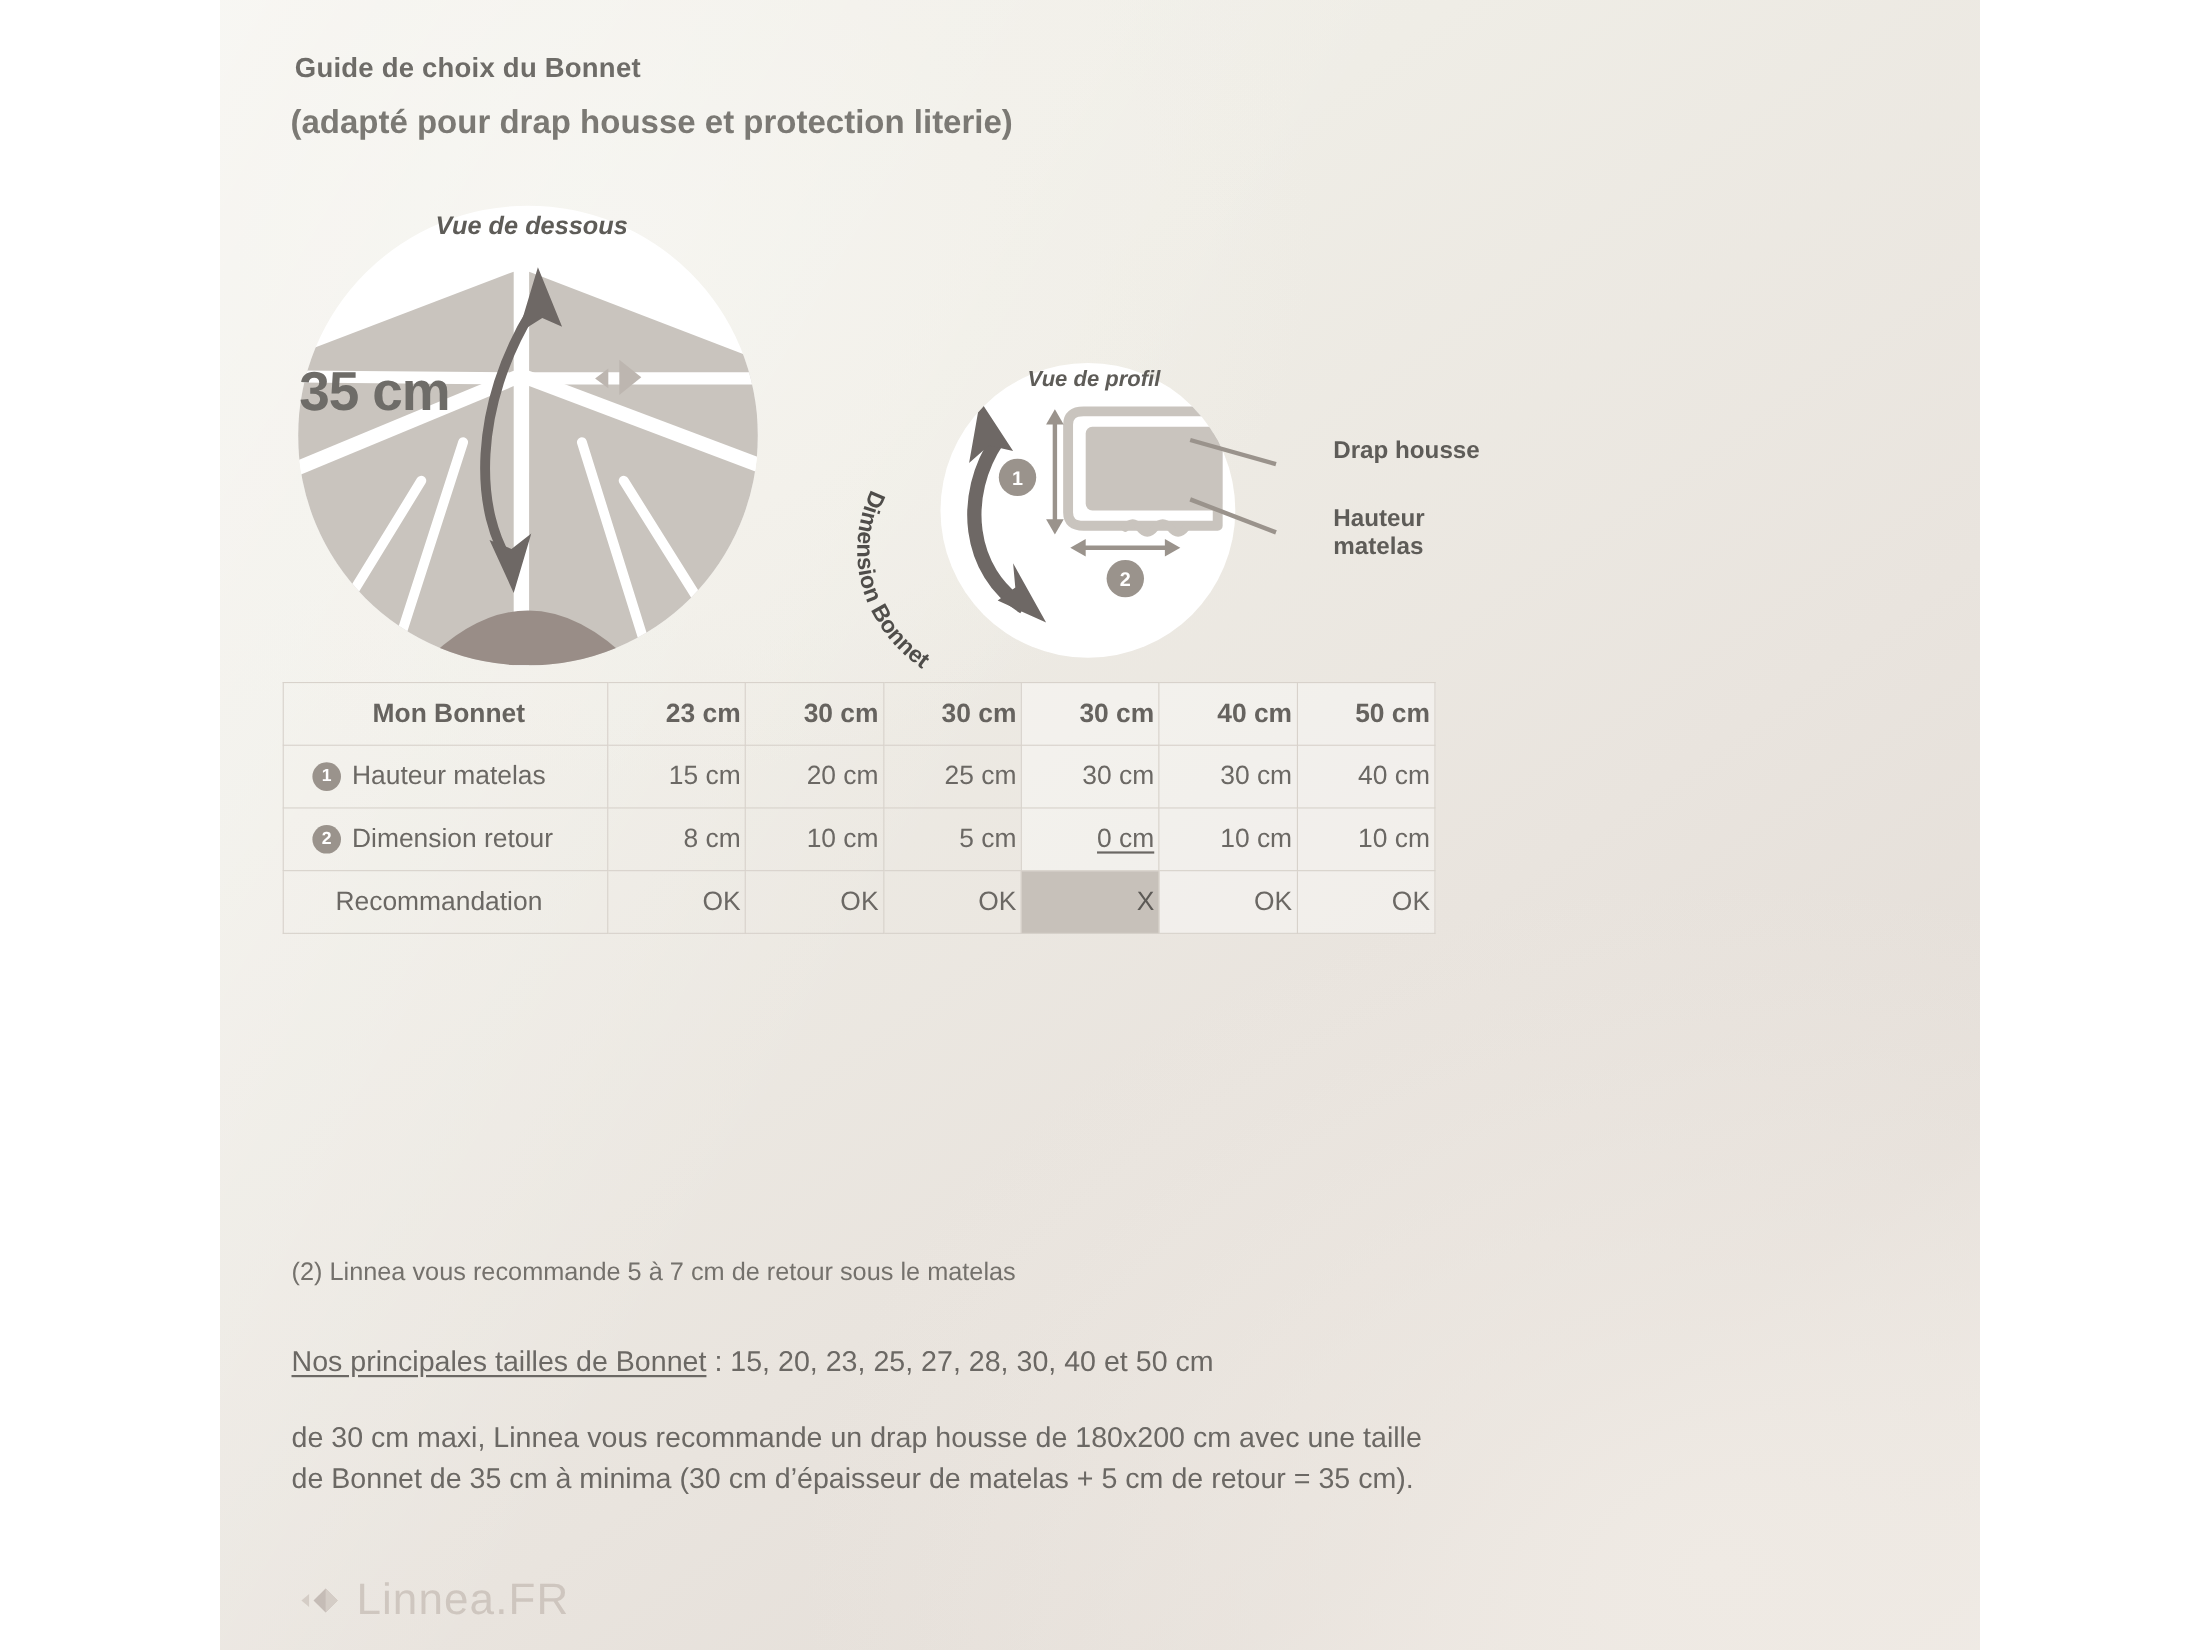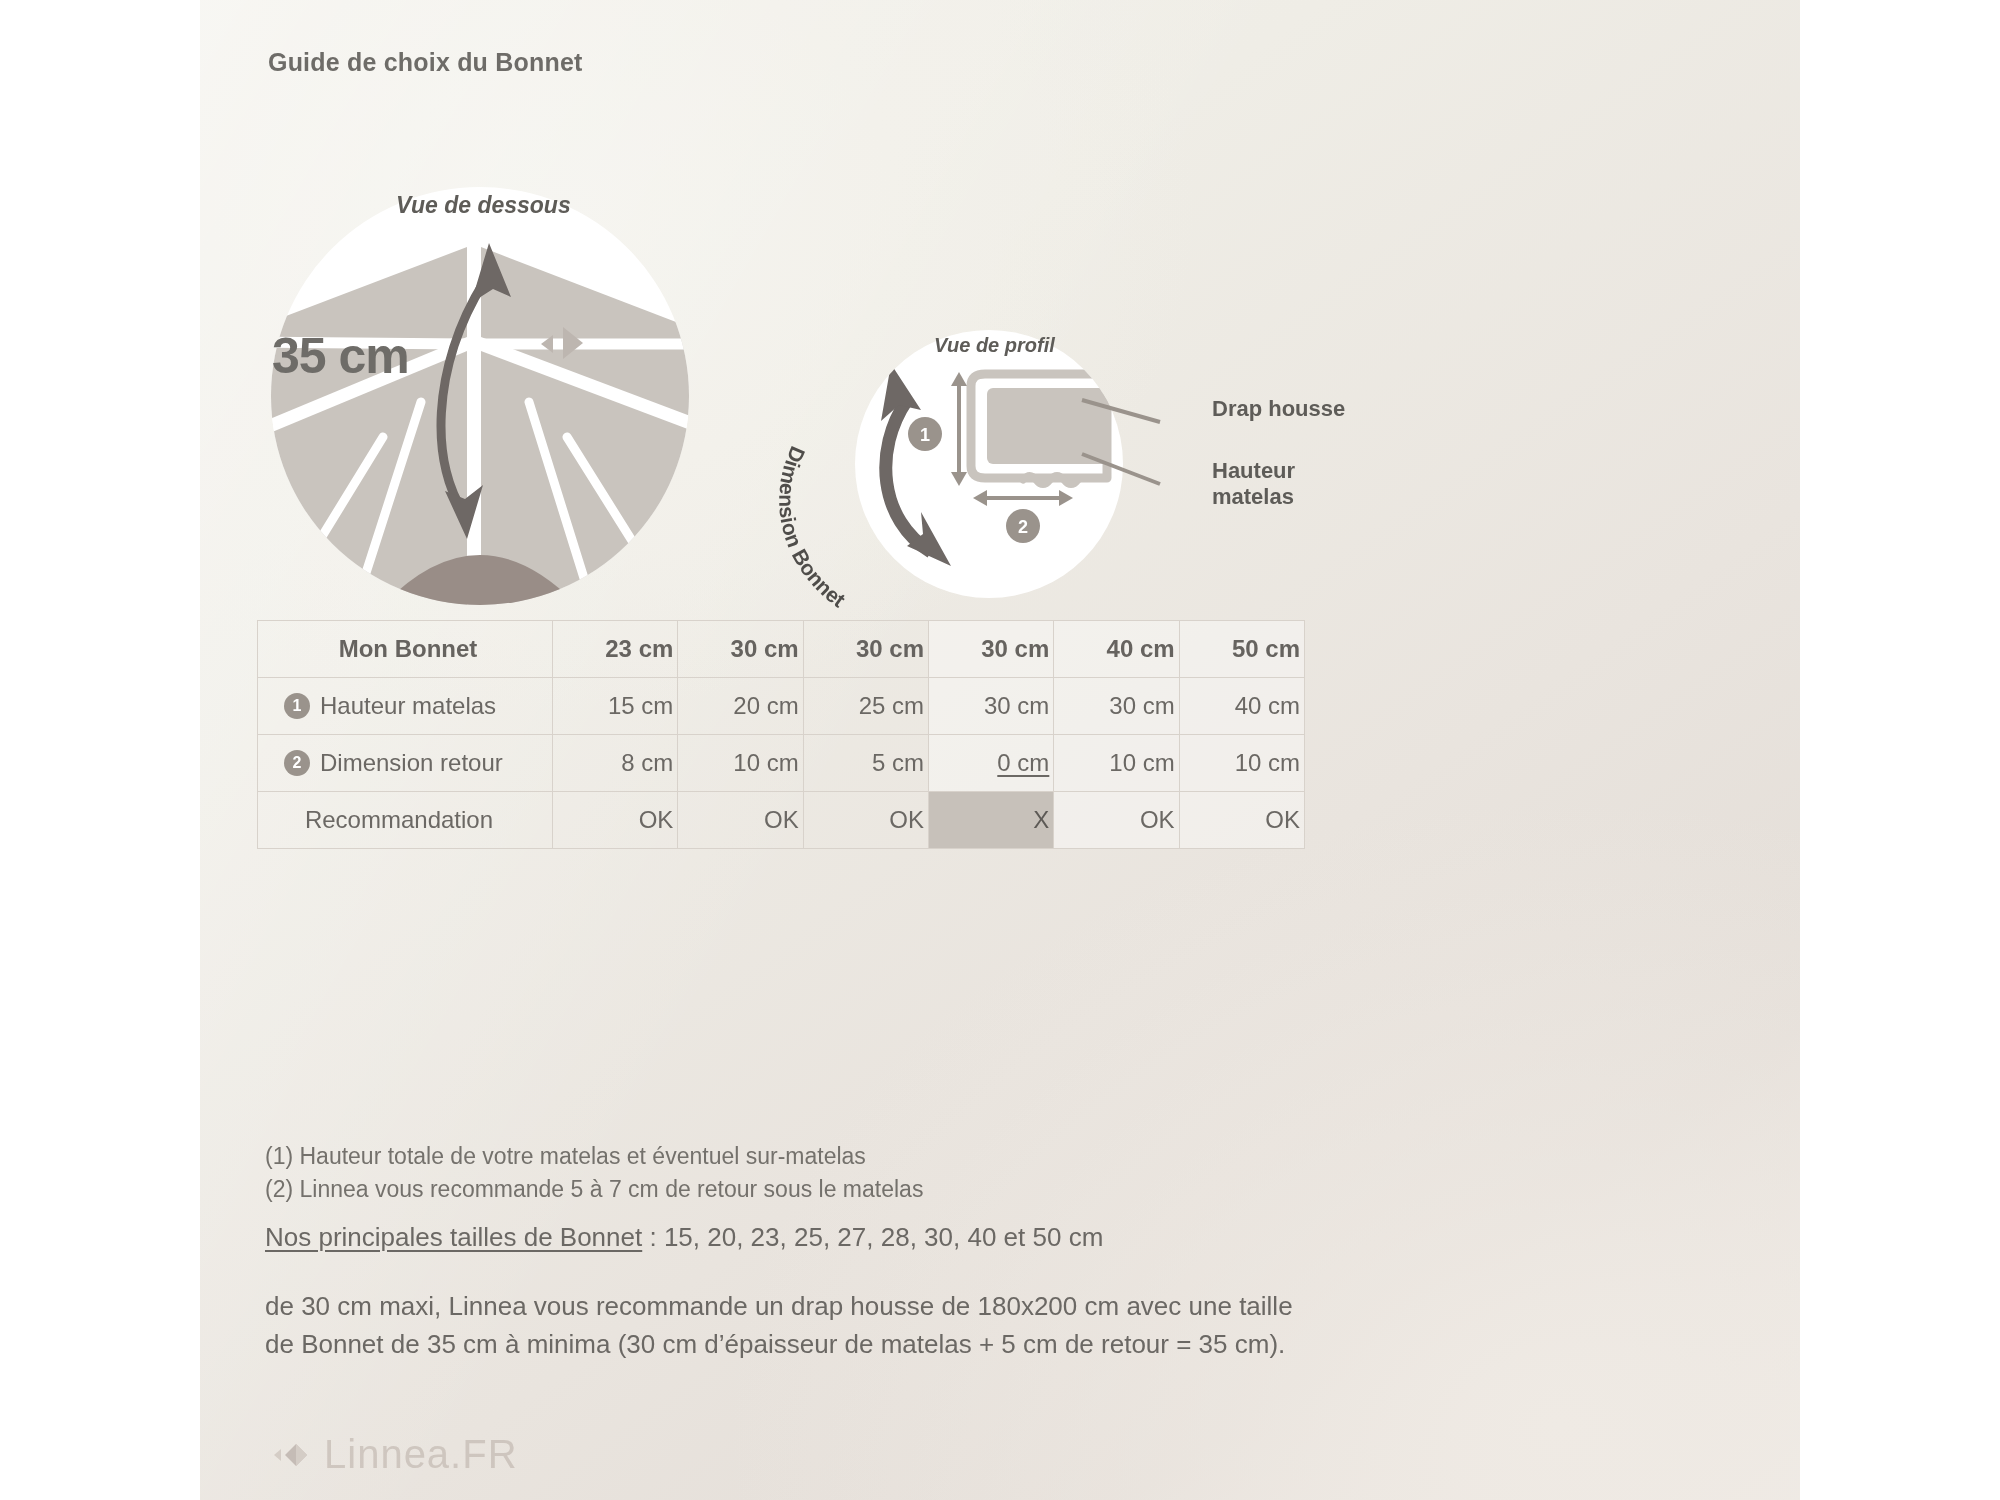--- a/index.html
+++ b/index.html
@@ -134,20 +134,21 @@
   .logo .word{font-size:40px;color:#b9aea6;letter-spacing:1px;}
   .logo .mark{width:38px;height:30px;}
 </style>
 </head>
 <body>
 
 <div class="stage">
   <div class="panel"></div>
 
   <div class="title">Guide de choix du Bonnet</div>
+  <div class="subtitle">(adapté pour drap housse et protection literie)</div>
 
 
   <div class="circle circle-left">
     <svg width="418" height="418" viewBox="0 0 418 418">
 
       <g fill="#c9c4be">
 
         <path d="M -40 150 L 196 60 L 196 150 L -40 248 Z"></path>
 
         <path d="M 210 60 L 470 160 L 470 248 L 210 150 Z"></path>
@@ -310,21 +311,20 @@
         <td>OK</td>
         <td>OK</td>
         <td class="xcell">X</td>
         <td class="colx">OK</td>
         <td class="colx">OK</td>
       </tr>
     </tbody>
   </table>
 
   <div class="notes">
-    <div>(1) Hauteur totale de votre matelas et éventuel sur-matelas</div>
     <div>(2) Linnea vous recommande 5 à 7 cm de retour sous le matelas</div>
   </div>
 
   <div class="sizes">
     <u>Nos principales tailles de Bonnet</u><span> : 15, 20, 23, 25, 27, 28, 30, 40 et 50 cm</span>
   </div>
 
   <div class="practice">
     <div>de 30 cm maxi, Linnea vous recommande un drap housse de 180x200 cm avec une taille</div>
     <div>de Bonnet de 35 cm à minima (30 cm d’épaisseur de matelas + 5 cm de retour = 35 cm).</div>

